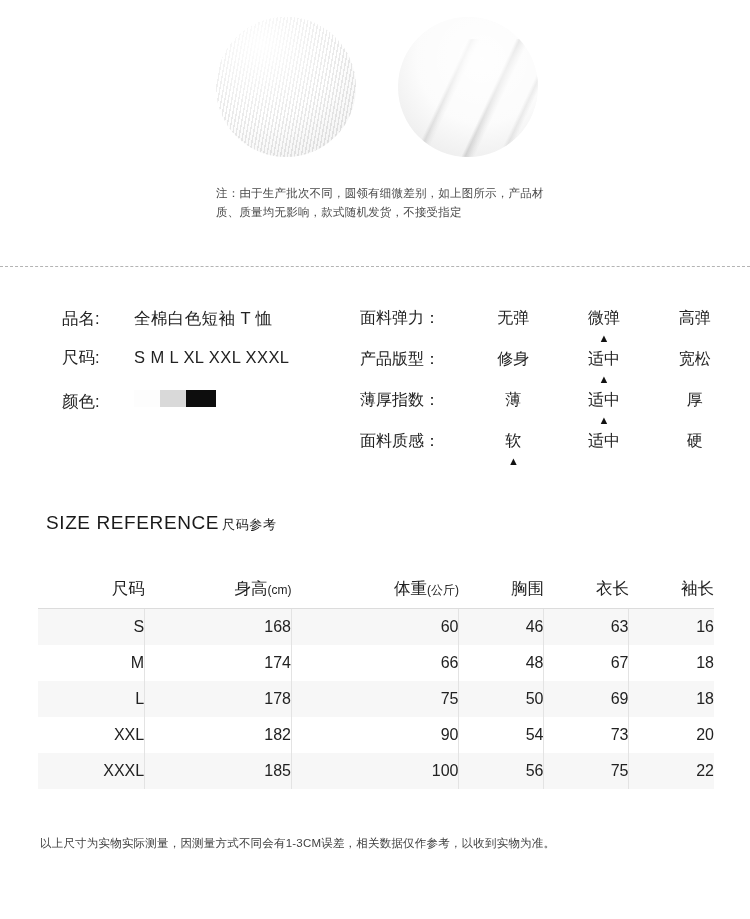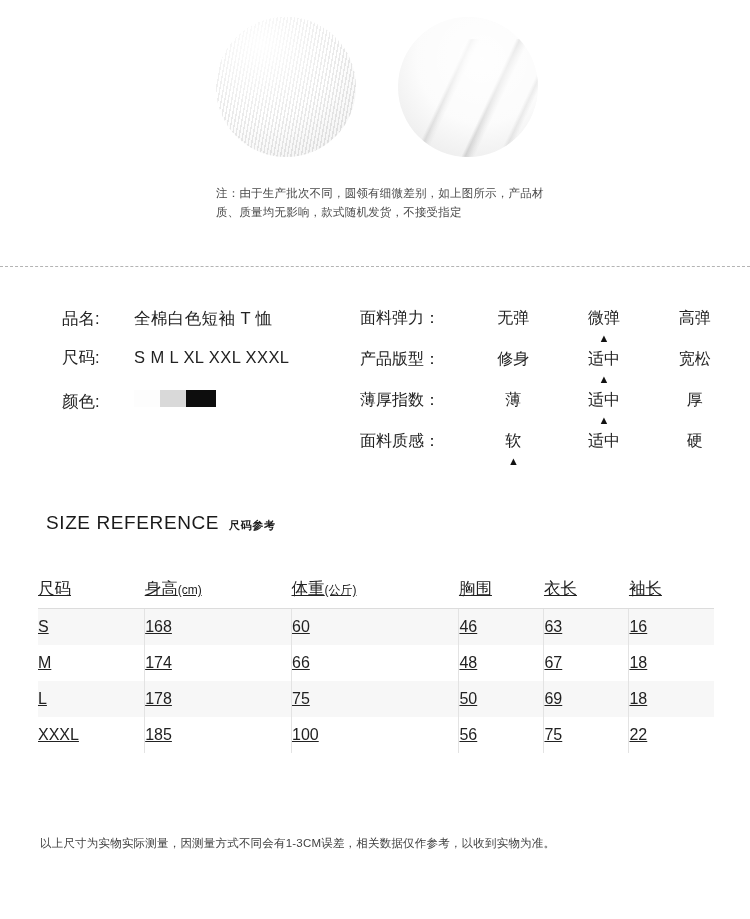--- a/index.html
+++ b/index.html
@@ -183,43 +183,41 @@
   
   .size-ref-title {
     position: absolute;
     left: 46px;
     top: 512px;
     font-size: 19px;
     letter-spacing: 0.6px;
     color: #1a1a1a;
   }
   .size-ref-title .cn {
-    font-size: 11px;
-    margin-left: 10px;
-    font-weight: bold;
+    font-size: 13px;
+    margin-left: 3px;
   }
 
   
   .size-table {
     position: absolute;
     left: 38px;
     top: 570px;
     width: 676px;
     border-collapse: collapse;
     font-size: 16px;
     color: #222;
   }
   .size-table th,
   .size-table td {
-    text-align: left;
+    text-align: right;
     border-right: 1px solid #e3e3e3;
     padding: 0;
     height: 36px;
     font-weight: normal;
-    text-decoration: underline;
   }
   .size-table th:last-child,
   .size-table td:last-child {
     border-right: none;
   }
   .size-table thead th {
     height: 38px;
     font-size: 16.5px;
     border-bottom: 1px solid #dcdcdc;
     border-right: none;
@@ -367,20 +365,28 @@
       </tr>
       <tr>
         <td>L</td>
         <td>178</td>
         <td>75</td>
         <td>50</td>
         <td>69</td>
         <td>18</td>
       </tr>
       <tr>
+        <td>XXL</td>
+        <td>182</td>
+        <td>90</td>
+        <td>54</td>
+        <td>73</td>
+        <td>20</td>
+      </tr>
+      <tr>
         <td>XXXL</td>
         <td>185</td>
         <td>100</td>
         <td>56</td>
         <td>75</td>
         <td>22</td>
       </tr>
     </tbody>
   </table>
 

